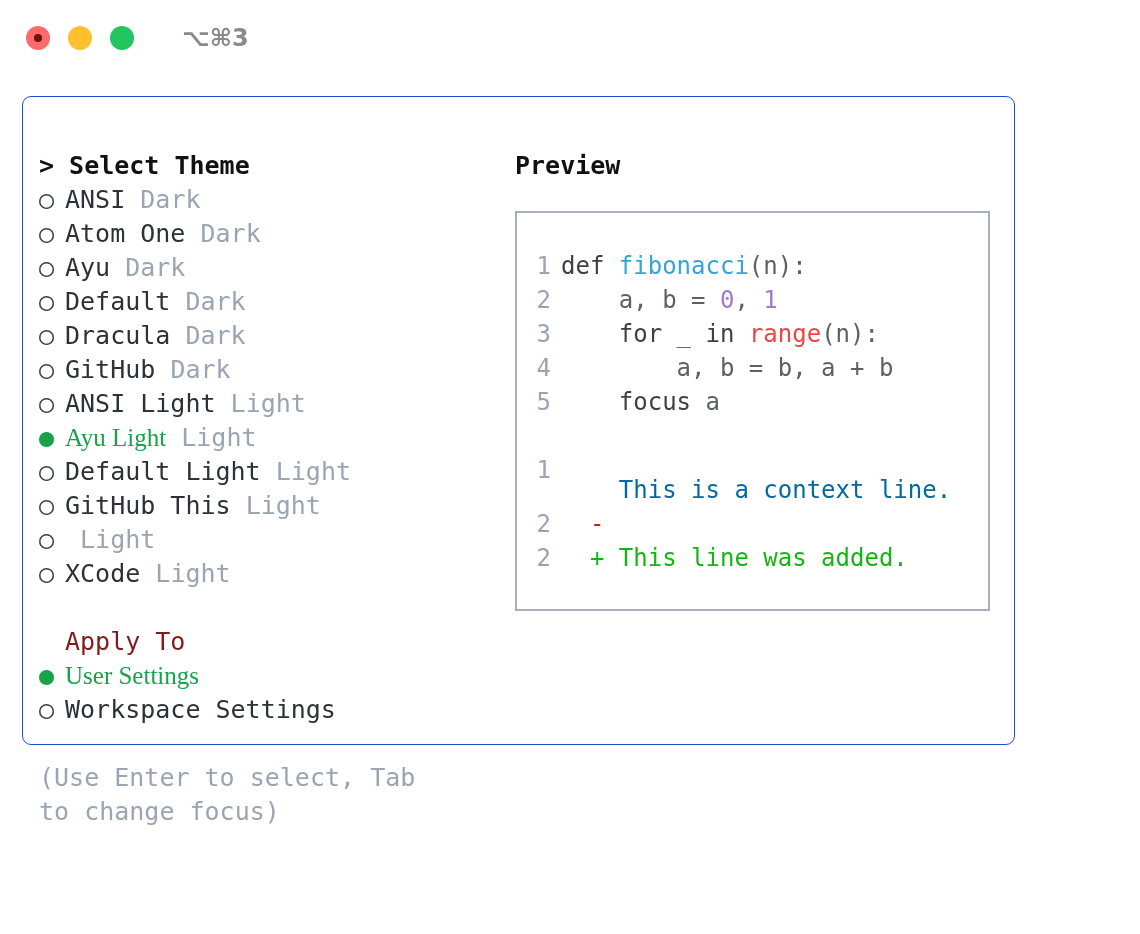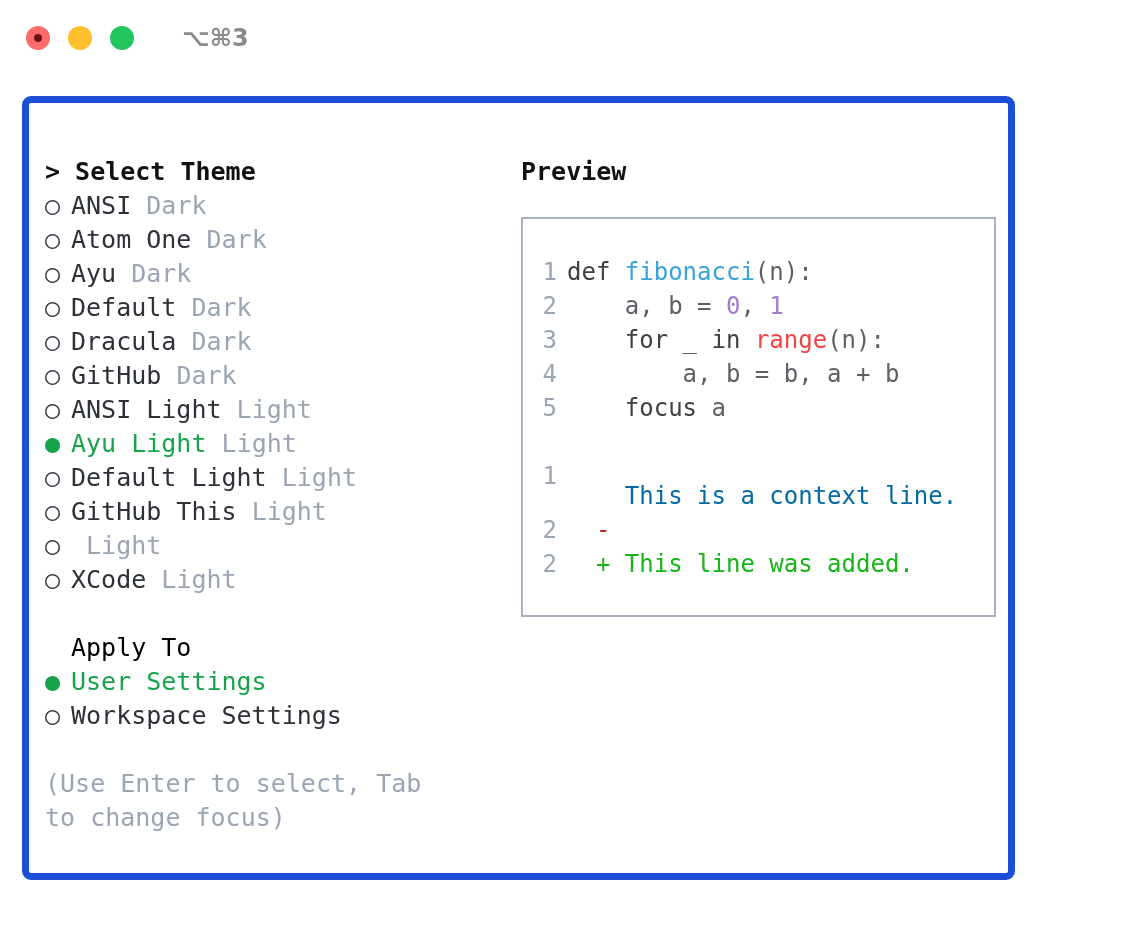--- a/index.html
+++ b/index.html
@@ -64,22 +64,22 @@
     letter-spacing: 0px;
     font-family: "DejaVu Sans", "Liberation Sans", sans-serif;
   }
 
   
   .card {
     position: absolute;
     left: 22px;
     top: 96px;
     width: 993px;
-    height: 784px;
-    border: 7px solid #1d4ed8;
+    height: 649px;
+    border: 1px solid #1d4ed8;
     border-radius: 9px;
     box-sizing: border-box;
     background: #ffffff;
   }
   .card-inner {
     position: absolute;
     left: 0;
     top: 0;
     right: 0;
     bottom: 0;
@@ -109,29 +109,29 @@
   .marker {
     display: inline-block;
     width: 26px;
     flex: 0 0 26px;
     font-size: 25px;
     line-height: 34px;
   }
   .marker-off { color: #3a3f4b; }
   .marker-on  { color: #16a34a; }
   .opt-label { color: #2d3138; }
-  .opt-label.selected { color: #16a34a; }
+  .opt-label.selected { color: #16a34a; font-family: Liberation Serif, serif; }
   .opt-variant {
     color: #9aa4b2;
     margin-left: 0;
   }
   .spacer-block { height: 34px; }
   .apply-title {
     font-size: 25px;
-    color: #000000;
+    color: #7f1d1d;
     line-height: 34px;
     padding-left: 26px;
     white-space: pre;
   }
   .hint {
     margin-top: 34px;
     font-size: 25px;
     line-height: 34px;
     color: #9aa4b2;
     width: 400px;

